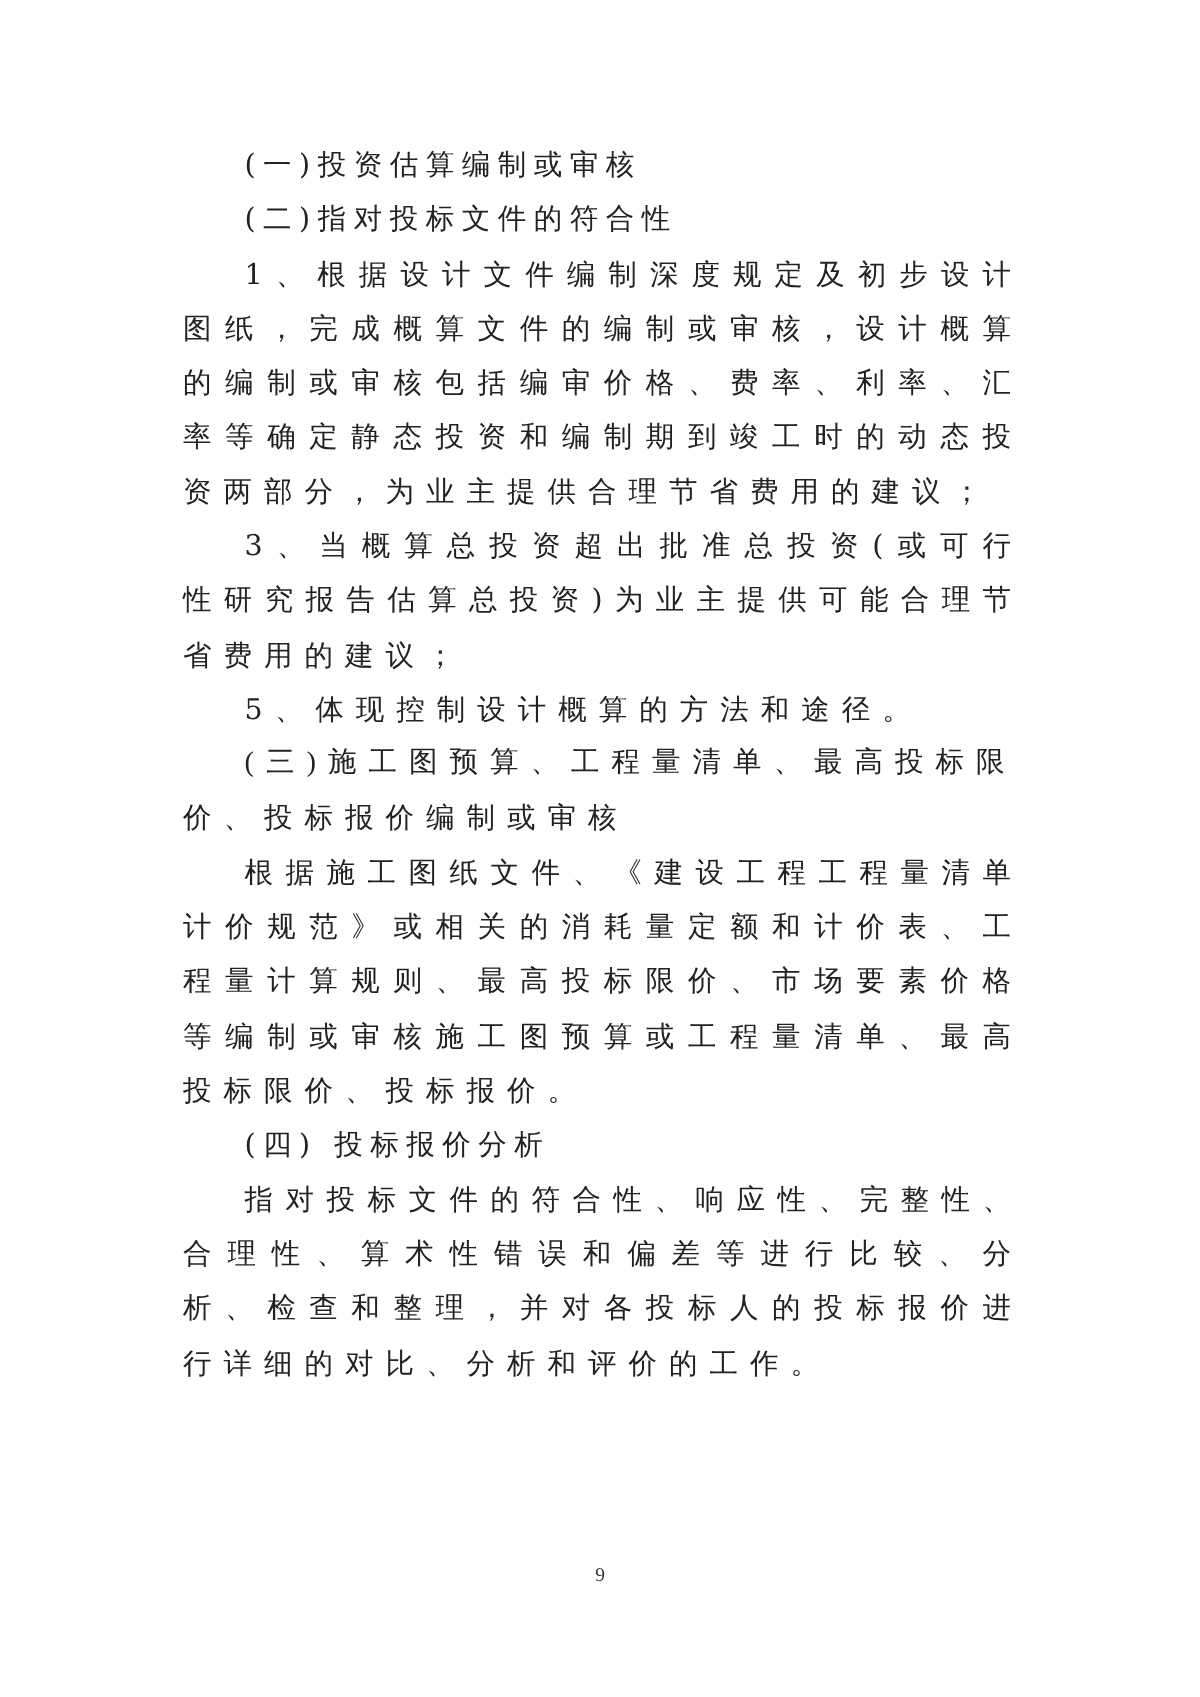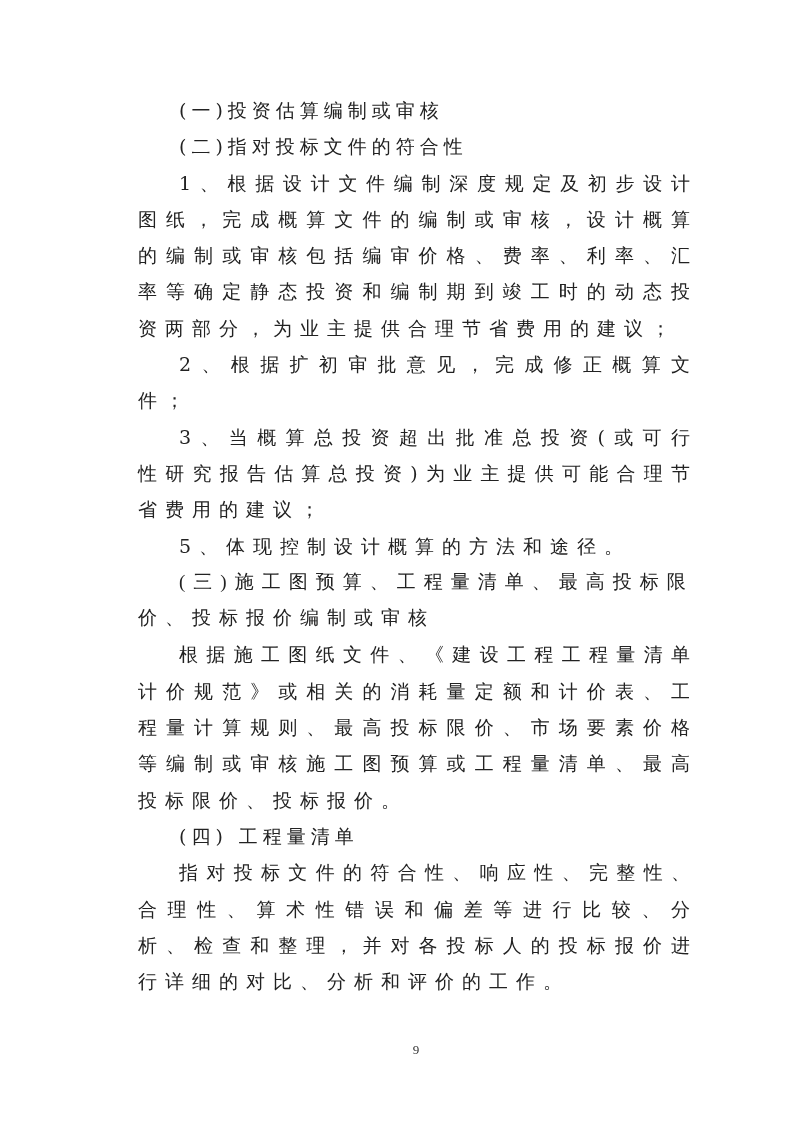--- a/index.html
+++ b/index.html
@@ -1,18 +1,18 @@
 <!DOCTYPE html>
 <html><head>
 <meta charset="utf-8">
 <style>
   html, body { margin: 0; padding: 0; background: #ffffff; }
   body { width: 800px; height: 1131px; position: relative; overflow: hidden; }
   .page {
-    position: absolute; left: 16px; top: 0; width: 708px; height: 1131px;
+    position: absolute; left: 0; top: 0; width: 708px; height: 1131px;
     background: #ffffff;
   }
   .content {
     position: absolute; left: 122px; top: 92px; width: 560px;
     font-family: "DejaVu Serif", "Liberation Serif", serif;
     font-size: 19px; color: #222222;
     letter-spacing: 8px;
     line-height: 36.3px;
   }
   .p { margin: 0; text-indent: 41px; text-align: justify; white-space: normal; word-break: break-all; }
@@ -23,23 +23,22 @@
   }
 </style>
 </head>
 <body>
 
 <div class="page">
   <div class="content">
     <p class="h">(一)投资估算编制或审核</p>
     <p class="h">(二)指对投标文件的符合性</p>
     <p class="p">1、根据设计文件编制深度规定及初步设计图纸，完成概算文件的编制或审核，设计概算的编制或审核包括编审价格、费率、利率、汇率等确定静态投资和编制期到竣工时的动态投资两部分，为业主提供合理节省费用的建议；</p>
-    <p class="p">2、根据扩初审批意见，完成修正概算文件；</p>
     <p class="p">3、当概算总投资超出批准总投资(或可行性研究报告估算总投资)为业主提供可能合理节省费用的建议；</p>
     <p class="p">5、体现控制设计概算的方法和途径。</p>
     <p class="h" style="letter-spacing:8px;font-family:Liberation Serif, serif;">(三)施工图预算、工程量清单、最高投标限价、投标报价编制或审核</p>
     <p class="p">根据施工图纸文件、《建设工程工程量清单计价规范》或相关的消耗量定额和计价表、工程量计算规则、最高投标限价、市场要素价格等编制或审核施工图预算或工程量清单、最高投标限价、投标报价。</p>
-    <p class="h">(四) 工程量清单</p>
+    <p class="h">(四) 投标报价分析</p>
     <p class="p">指对投标文件的符合性、响应性、完整性、合理性、算术性错误和偏差等进行比较、分析、检查和整理，并对各投标人的投标报价进行详细的对比、分析和评价的工作。</p>
 
   </div>
   <div class="page-number">9</div>
 </div>
 
 </body></html>

